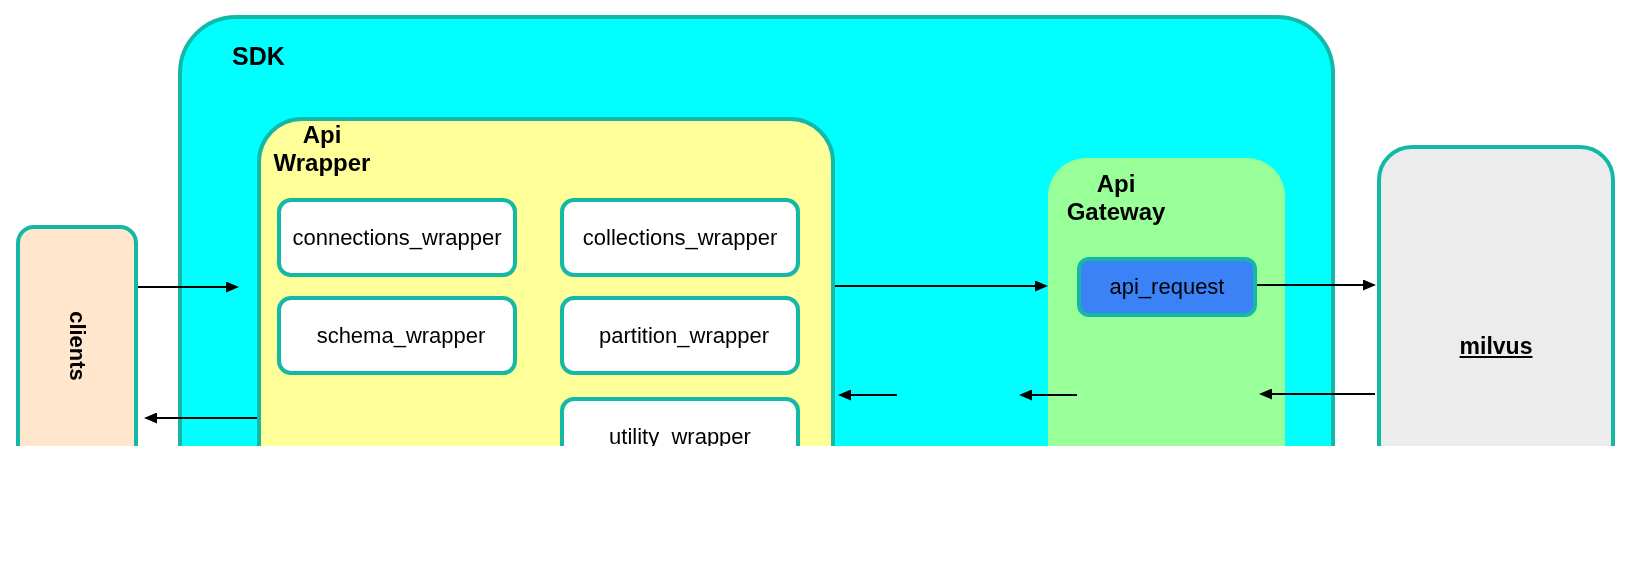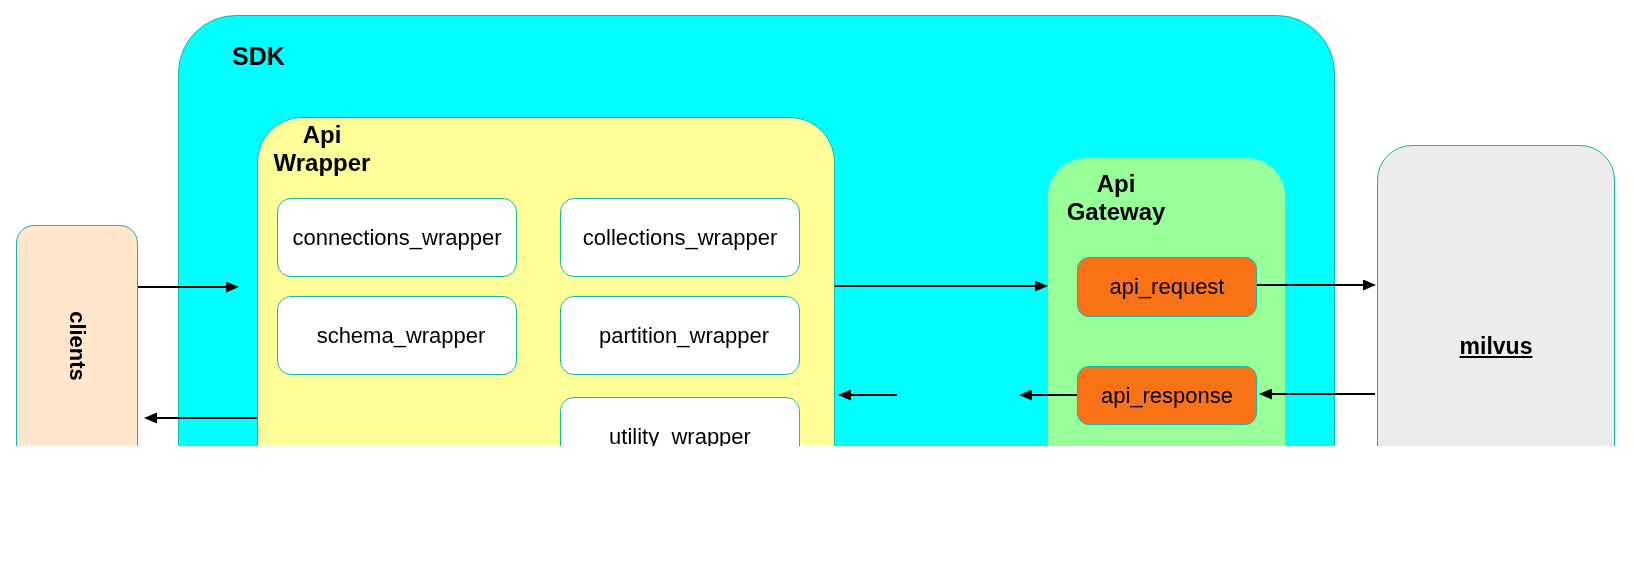--- a/index.html
+++ b/index.html
@@ -11,21 +11,21 @@
   .canvas {
     position: relative;
     width: 1634px;
     height: 446px;
     background: #ffffff;
     overflow: hidden;
   }
   .node {
     position: absolute;
     box-sizing: border-box;
-    border: 1px solid #14b8a6;
+    border: 4px solid #14b8a6;
   }
   
   .clients-box {
     left: 16px; top: 225px; width: 122px; height: 241px;
     background: #ffe6cc;
     border-radius: 18px;
     display: flex; align-items: center; justify-content: center;
   }
   .clients-box .vtext {
     transform: rotate(90deg);
@@ -95,21 +95,21 @@
     position: absolute;
     left: 1066px; top: 170px; width: 100px;
     text-align: center;
     font-weight: 700;
     font-size: 24px;
     line-height: 28px;
     color: #000;
   }
   .gw-inner {
     width: 180px; height: 60px;
-    background: #f97316;
+    background: #3b82f6;
     border-radius: 12px;
     display: flex; align-items: center; justify-content: center;
     font-size: 22px;
     left: 1077px;
   }
   .gw-request  { top: 257px; }
   .gw-response { top: 366px; height: 59px; }
   
   .milvus-box {
     left: 1377px; top: 145px; width: 238px; height: 402px;
@@ -156,21 +156,20 @@
   <div class="node module m-c2 m-r2">partition_wrapper</div>
   <div class="node module m-c2 m-r3">utility_wrapper</div>
 
 
   <div class="node gateway-box"></div>
   <div class="gateway-label">
     <div>Api</div>
     <div>Gateway</div>
   </div>
   <div class="node gw-inner gw-request">api_request</div>
-  <div class="node gw-inner gw-response">api_response</div>
 
   <div class="node milvus-box">
     <span>milvus</span>
   </div>
 
   <svg class="arrows" viewBox="0 0 1634 574" xmlns="http://www.w3.org/2000/svg">
     <defs>
       <marker id="ah" markerWidth="13" markerHeight="11" refX="11" refY="5.5" orient="auto" markerUnits="userSpaceOnUse">
         <path d="M0,0 L13,5.5 L0,11 z" fill="#000000"></path>
       </marker>

